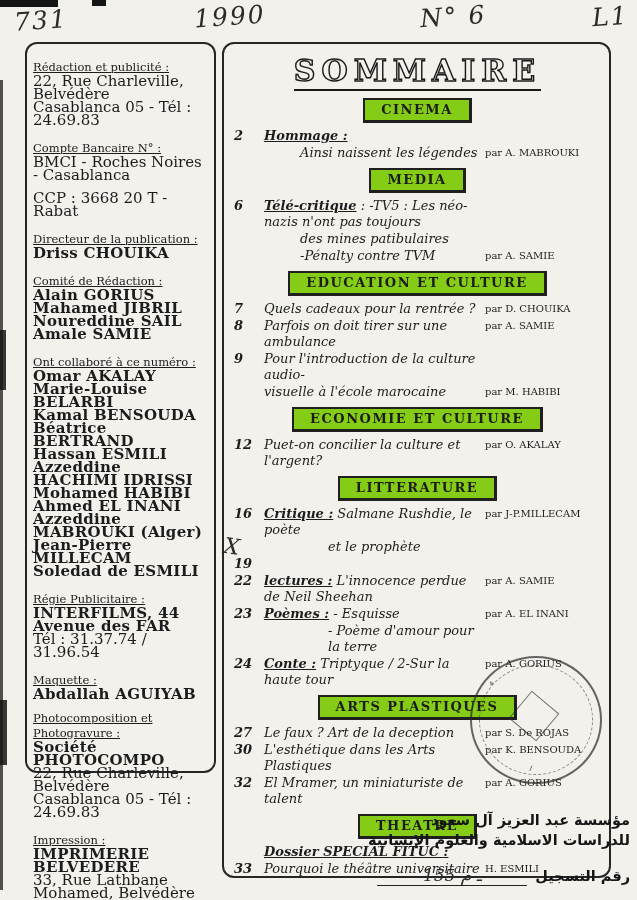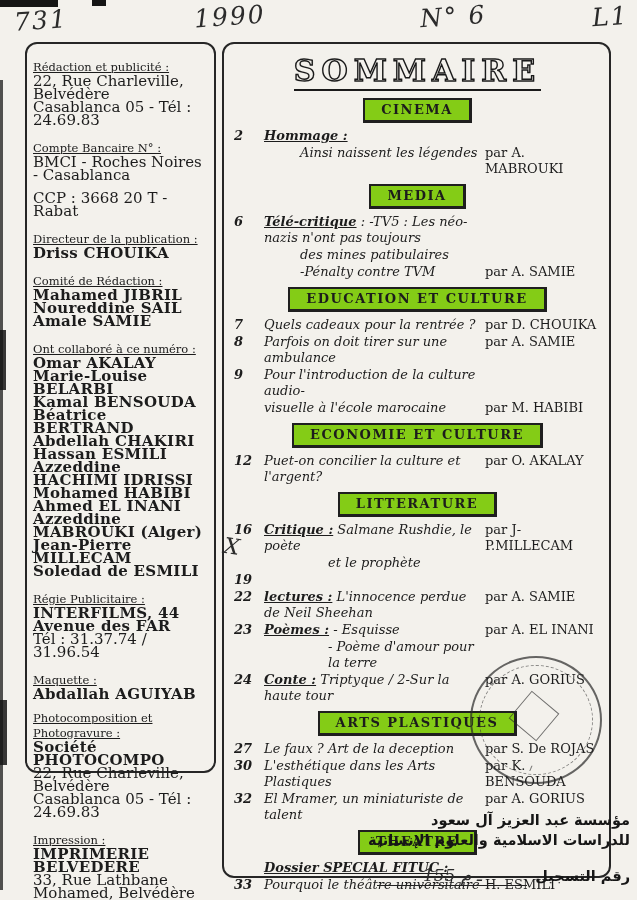--- a/index.html
+++ b/index.html
@@ -47,21 +47,21 @@
     width:max-content; margin:7px auto 5px auto; padding:2px 16px 3px 16px;
     background:#84cc16; border:2px solid #1f1f1f; border-right-width:3px; border-bottom-width:3px;
     font-size:13px; font-weight:bold; letter-spacing:1.5px; font-family:"DejaVu Serif", serif;
   }
 
   
   .toc-row { display:grid; grid-template-columns:30px 1fr 118px; font-size:13px; line-height:16px; margin-bottom:1px; }
   .toc-page { font-weight:bold; font-style:italic; }
   .toc-content { font-style:italic; }
   .toc-content .lbl { font-weight:bold; text-decoration:underline; }
-  .toc-author { font-style:normal; font-size:13px; padding-left:2px; }
+  .toc-author { font-style:normal; font-size:10px; padding-left:2px; }
   .ind1 { padding-left:36px; } .ind2 { padding-left:64px; }
 
   
   .cross { position:absolute; left:224px; top:534px; font-size:22px; transform:rotate(8deg); }
 
   
   .stamp {
     position:absolute; left:470px; top:656px; width:132px; height:128px;
     border:2.5px solid rgba(40,40,40,.7); border-radius:50%; z-index:5;
   }
@@ -117,31 +117,31 @@
       </div>
       <div class="sb-block">
         <div class="sb-line">CCP : 3668 20 T - Rabat</div>
       </div>
       <div class="sb-block">
         <div><span class="sb-heading">Directeur de la publication :</span></div>
         <div class="sb-line bold">Driss CHOUIKA</div>
       </div>
       <div class="sb-block">
         <div><span class="sb-heading">Comité de Rédaction :</span></div>
+        <div class="sb-line bold">Alain GORIUS</div>
         <div class="sb-line bold">Mahamed JIBRIL</div>
         <div class="sb-line bold">Noureddine SAIL</div>
         <div class="sb-line bold">Amale SAMIE</div>
       </div>
       <div class="sb-block">
         <div><span class="sb-heading">Ont collaboré à ce numéro :</span></div>
         <div class="sb-line bold">Omar AKALAY</div>
         <div class="sb-line bold">Marie-Louise BELARBI</div>
         <div class="sb-line bold">Kamal BENSOUDA</div>
         <div class="sb-line bold">Béatrice BERTRAND</div>
-        <div class="sb-line bold">Abdellah CHAKIRI</div>
         <div class="sb-line bold">Hassan ESMILI</div>
         <div class="sb-line bold">Azzeddine HACHIMI IDRISSI</div>
         <div class="sb-line bold">Mohamed HABIBI</div>
         <div class="sb-line bold">Ahmed EL INANI</div>
         <div class="sb-line bold">Azzeddine MABROUKI (Alger)</div>
         <div class="sb-line bold">Jean-Pierre MILLECAM</div>
         <div class="sb-line bold">Soledad de ESMILI</div>
       </div>
       <div class="sb-block">
         <div><span class="sb-heading">Régie Publicitaire :</span></div>

